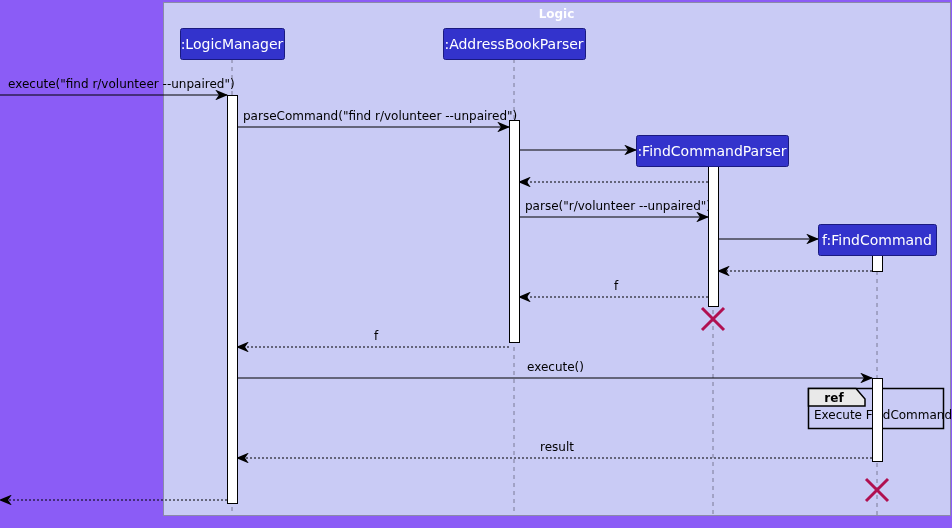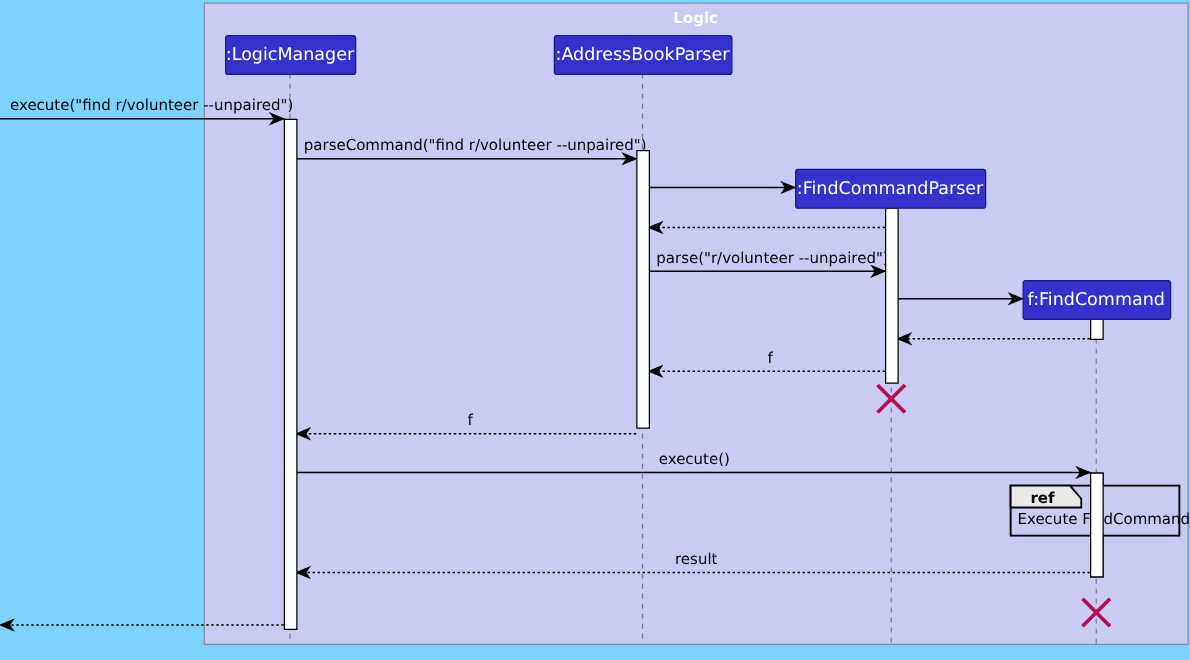--- a/index.html
+++ b/index.html
@@ -4,21 +4,21 @@
 <style>
   html, body {
     margin: 0;
     padding: 0;
     background: #ffffff;
   }
   #canvas {
     position: relative;
     width: 952px;
     height: 528px;
-    background: #7dd3fc;
+    background: #8b5cf6;
     font-family: "DejaVu Sans", sans-serif;
     overflow: hidden;
   }
   svg#diagram {
     position: absolute;
     left: 0;
     top: 0;
     width: 952px;
     height: 528px;
   }

